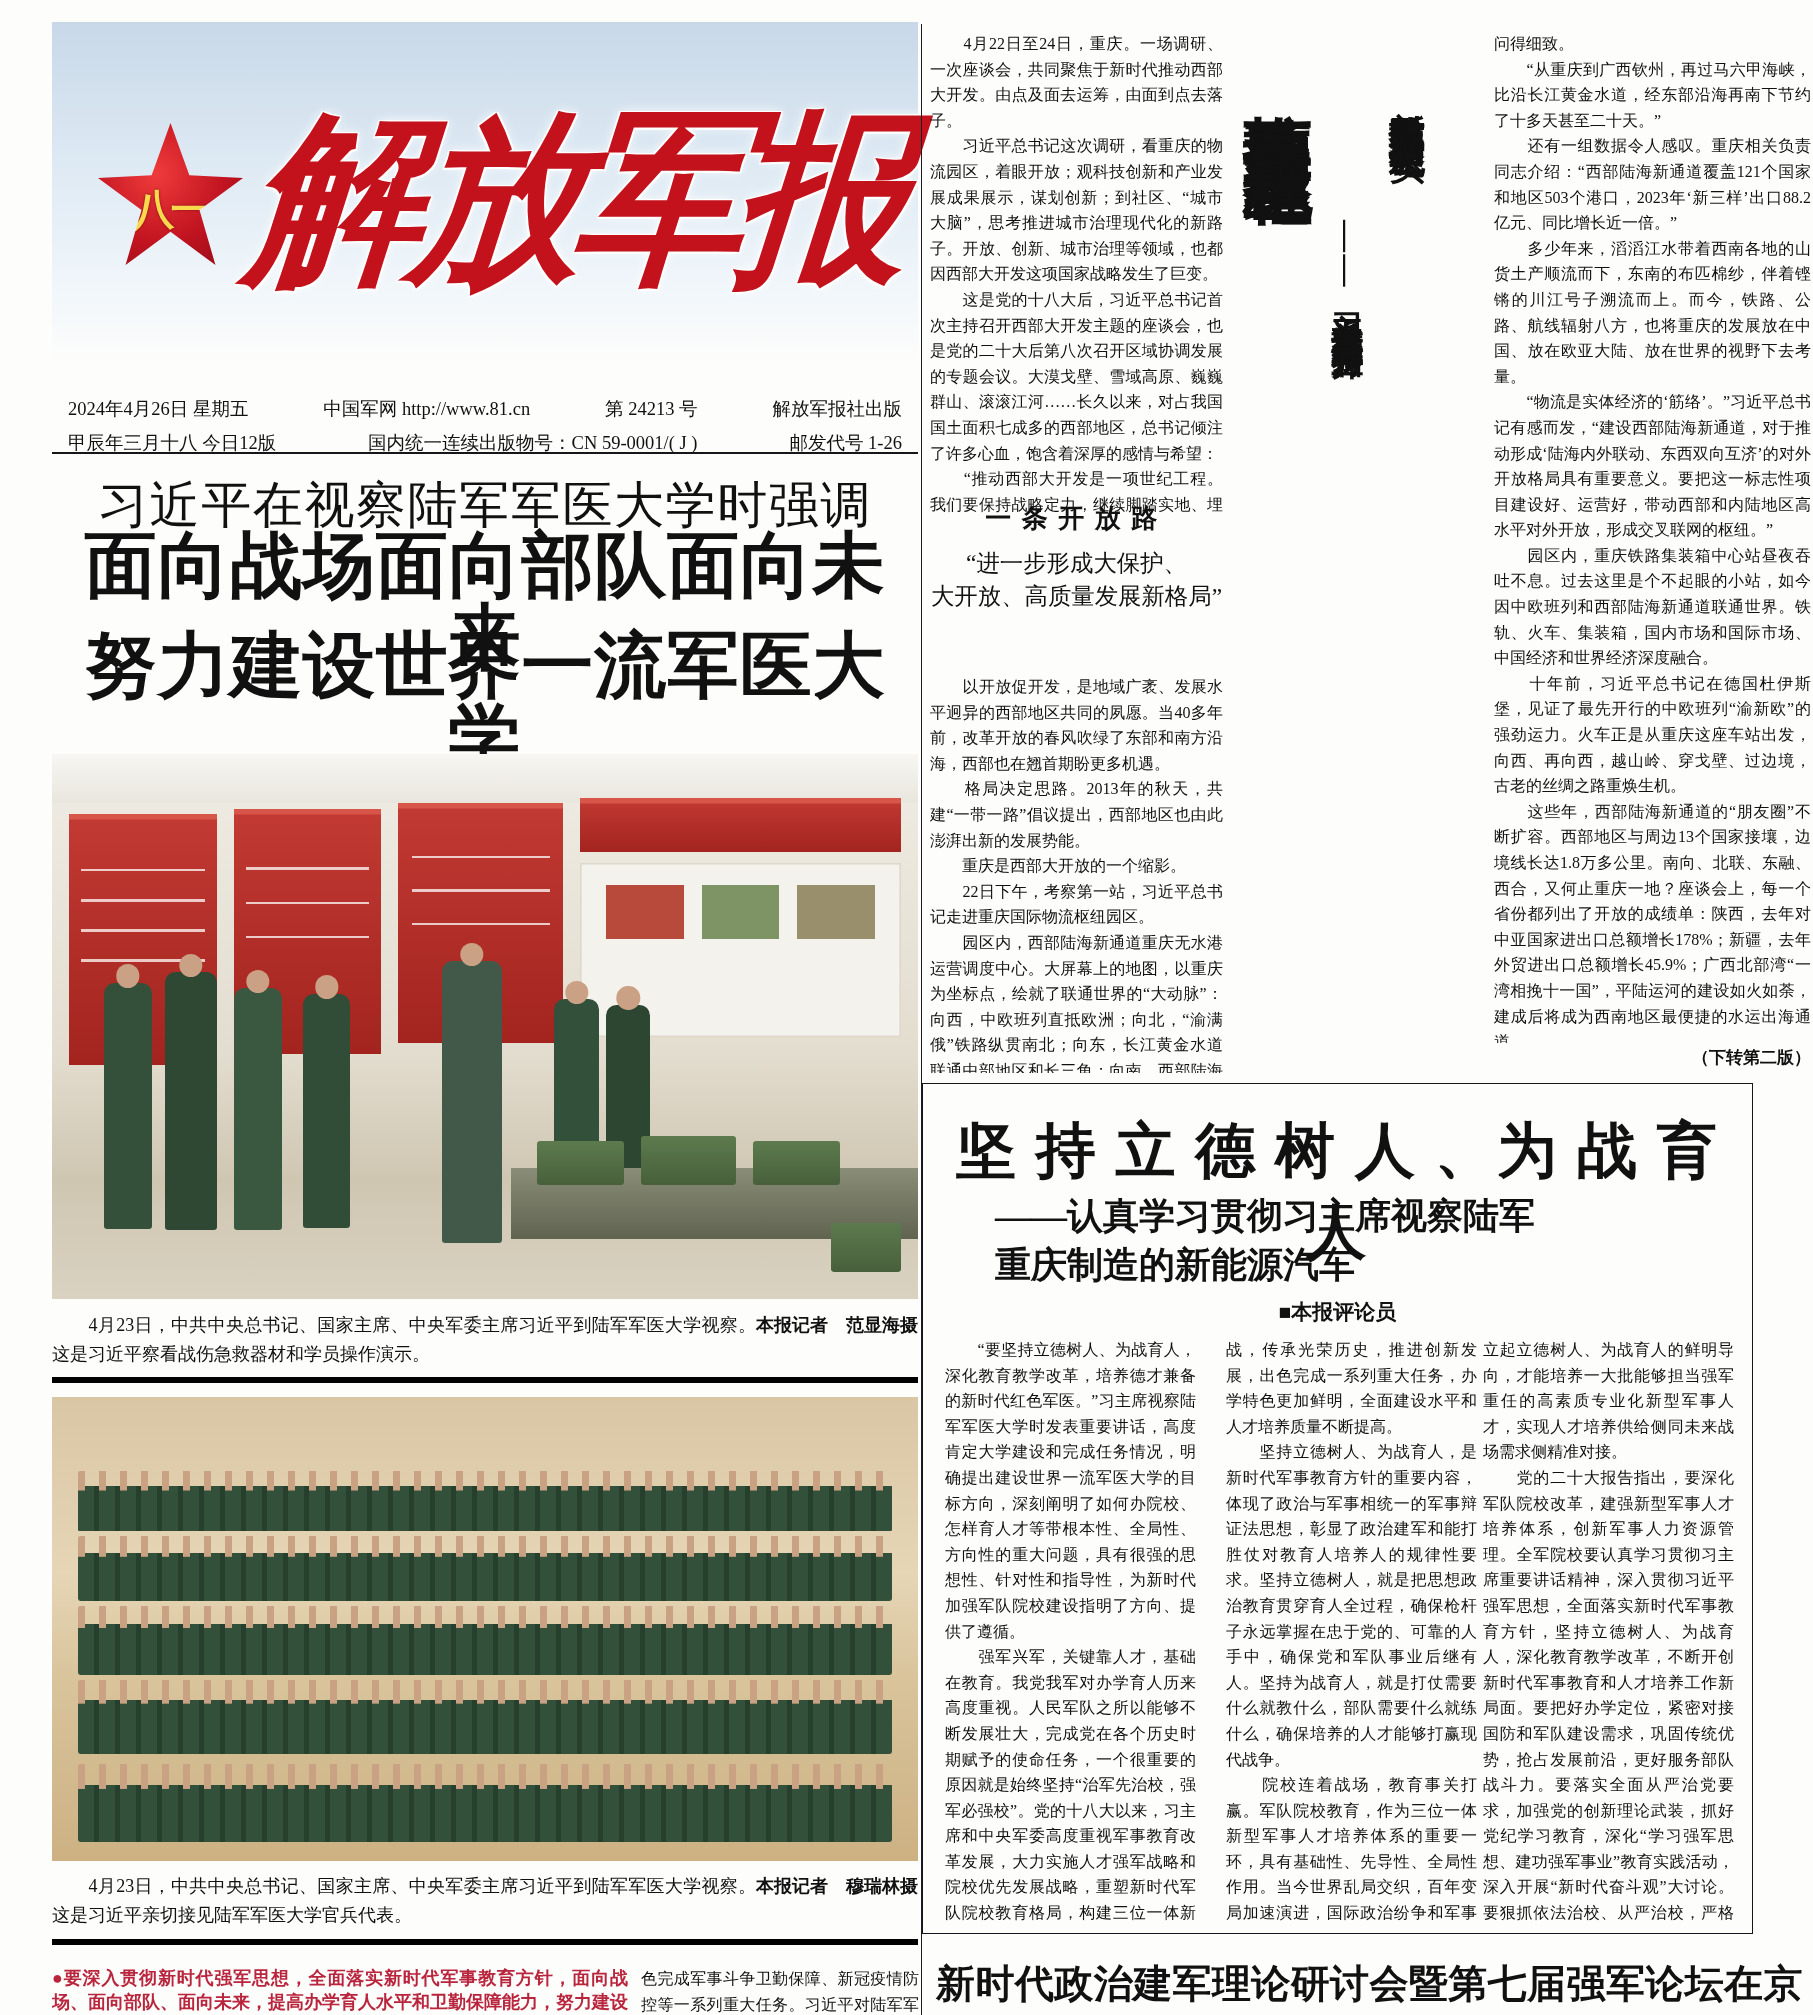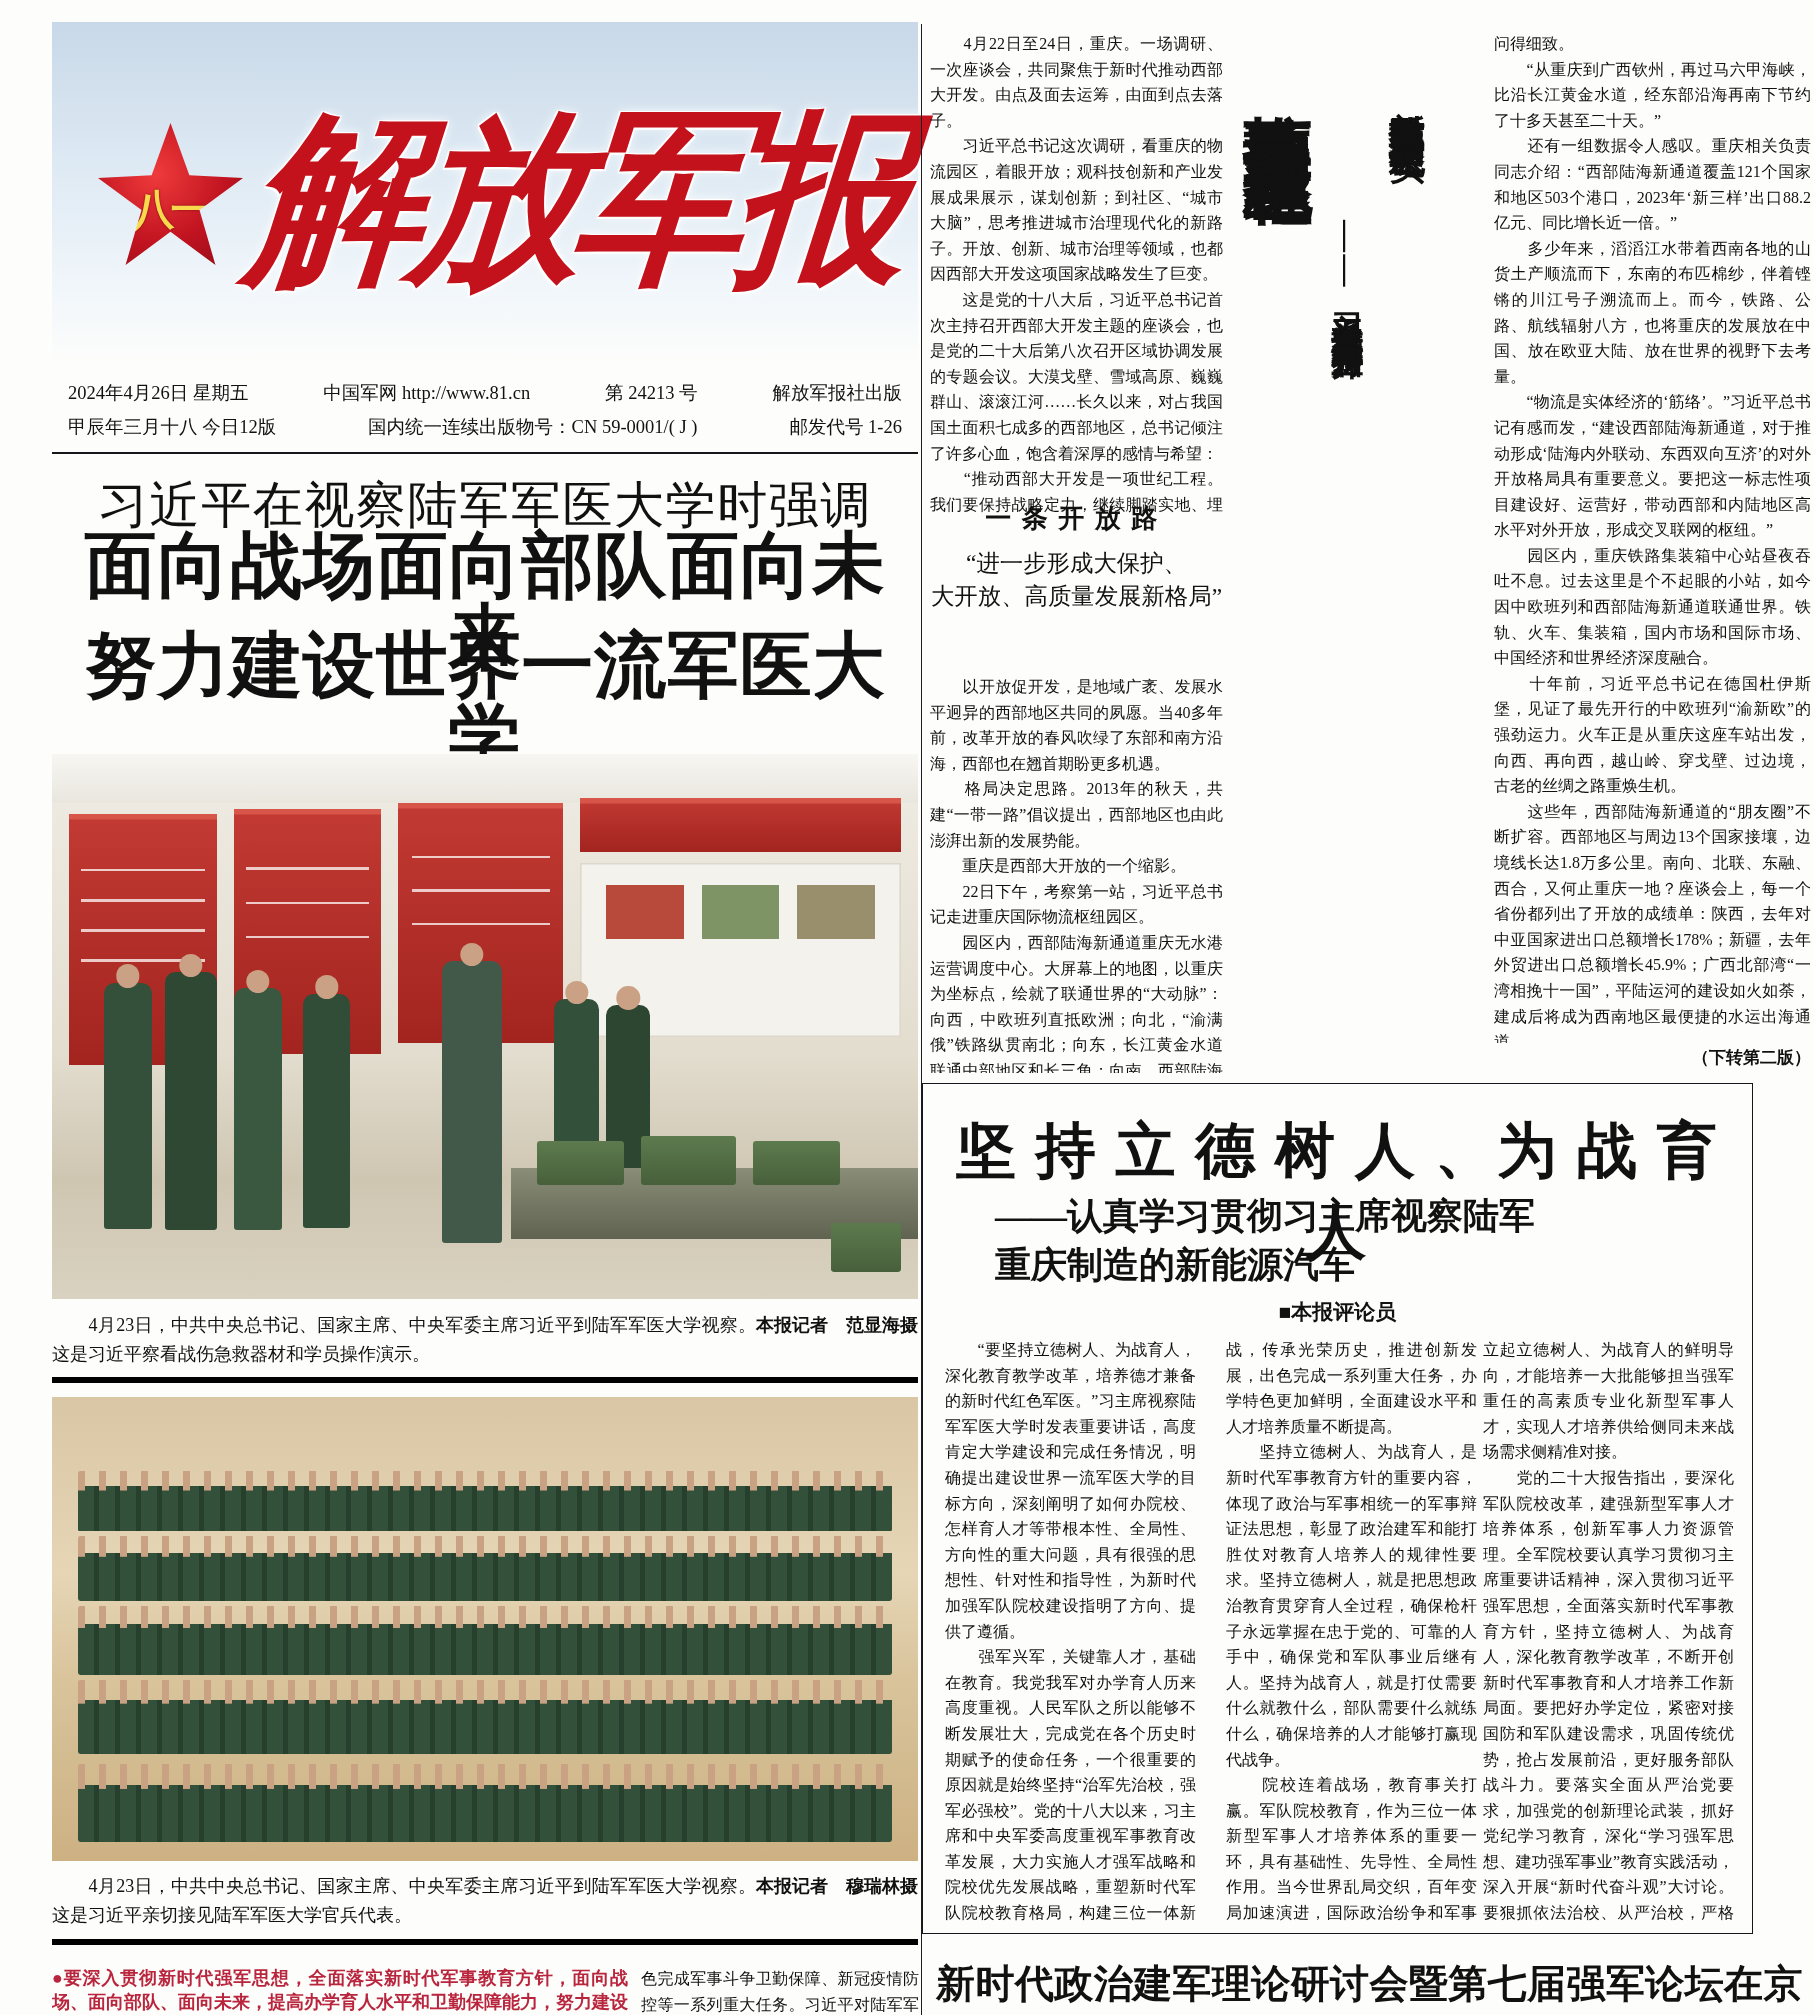--- a/index.html
+++ b/index.html
@@ -23,21 +23,21 @@
   .star-label{margin-top:28px;font-size:42px;font-weight:bold;color:#f8d84d;
     text-shadow:0 0 2.4px #7a0a10;letter-spacing:-4px;}
   .paper-title{left:210px;top:48px;width:693px;height:274px;
     font-size:173px;font-weight:bold;font-style:italic;line-height:1.4;
     color:#c3121c;letter-spacing:-11.3px;transform:skewX(-5deg) scaleY(1.08);transform-origin:left top;
     text-shadow:0 0 1.6px #fff,1.6px 1.6px 0 #fff,-1.6px -1.6px 0 #fff,1.6px -1.6px 0 #fff,-1.6px 1.6px 0 #fff,0 0 10.5px rgba(255,255,255,.95);
     white-space:nowrap;}
 
   
   .daterow{left:52px;width:866px;height:25px;font-size:18.5px;display:flex;justify-content:space-between;
-    padding:0 16px;box-sizing:border-box;white-space:nowrap;}
+    padding:0 16px;box-sizing:border-box;white-space:nowrap;margin-top:16px;}
   .daterow1{top:380px;}
   .daterow2{top:414px;}
   .mast-rule{left:52px;top:452px;width:866px;height:2.4px;background:#15151a;}
 
   
   .lead-kicker{left:52px;top:472px;width:866px;font-size:50px;font-weight:400;letter-spacing:1.6px;}
   .lead-h1{left:52px;top:529px;width:866px;font-size:72px;font-weight:900;line-height:1;letter-spacing:0.8px;}
   .lead-h2{left:52px;top:629px;width:866px;font-size:72px;font-weight:900;line-height:1;letter-spacing:0.8px;}
 
   

